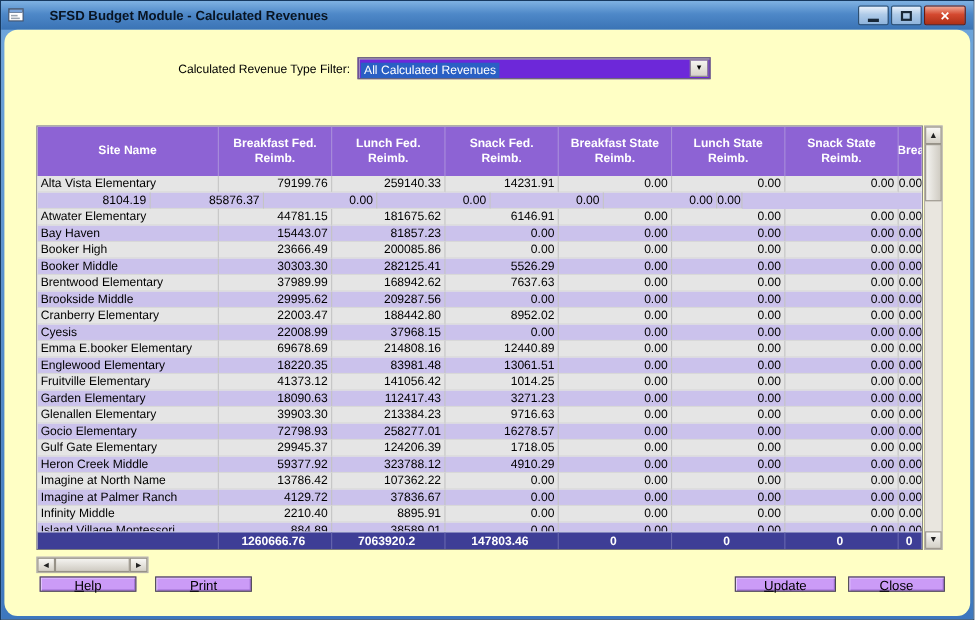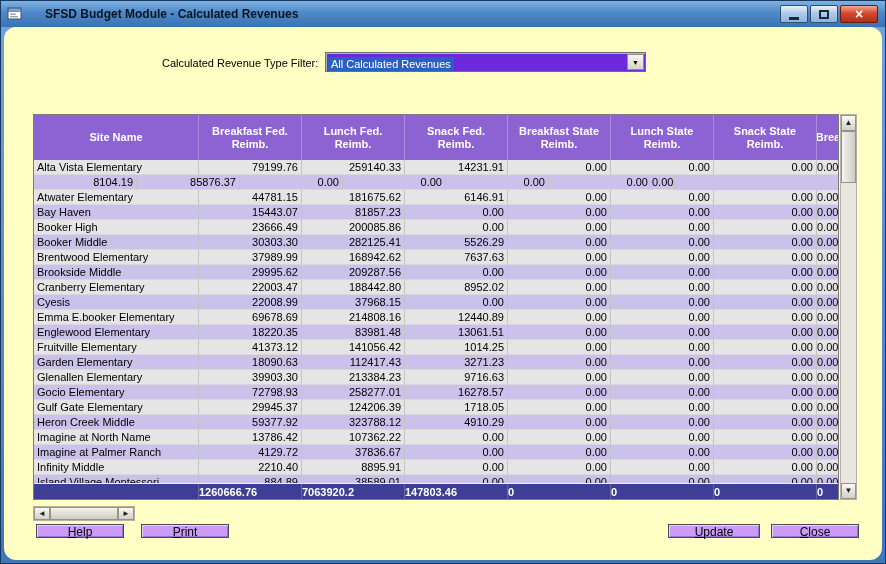--- a/index.html
+++ b/index.html
@@ -50,21 +50,21 @@
   .grow { display:flex; height:15px; background:#e5e5e5; }
   .grow.alt { background:#CBC2EC; }
   .cell { flex:none; font-size:11px; line-height:14px; color:#000;
     border-right:1px solid #C4C4C4; border-bottom:1px solid #D8D8D8;
     overflow:hidden; white-space:nowrap; }
   .cell.name { padding-left:3px; }
   .cell.num  { text-align:right; padding-right:3px; }
   .gtotals { display:flex; height:18px; background:#3E3E96; border-top:1px solid #EDEDF8; }
   .tcell { flex:none; color:#fff; font-weight:bold; font-size:11px; line-height:16px;
     border-right:1px solid #6666AE; overflow:hidden; white-space:nowrap; }
-  .tcell.num { text-align:left; padding-right:3px; }
+  .tcell.num { text-align:center; padding-right:3px; }
   .c0{width:165px}.c1{width:103px}.c2{width:103px}.c3{width:103px}
   .c4{width:103px}.c5{width:103px}.c6{width:103px}.c7{width:23px}
 
   
   .vscroll { position:absolute; left:836px; top:87px; width:17px; height:386px;
     background:#E9E6DF; border:1px solid #B5B1A7; }
   .sbtn { background: linear-gradient(180deg,#F9F8F5,#D4D0C7); border:1px solid #979288;
     display:flex; align-items:center; justify-content:center; color:#222; }
   .vscroll .sbtn { width:15px; height:16px; }
   .vscroll .sbtn.bottom { position:absolute; bottom:0; left:0; }

